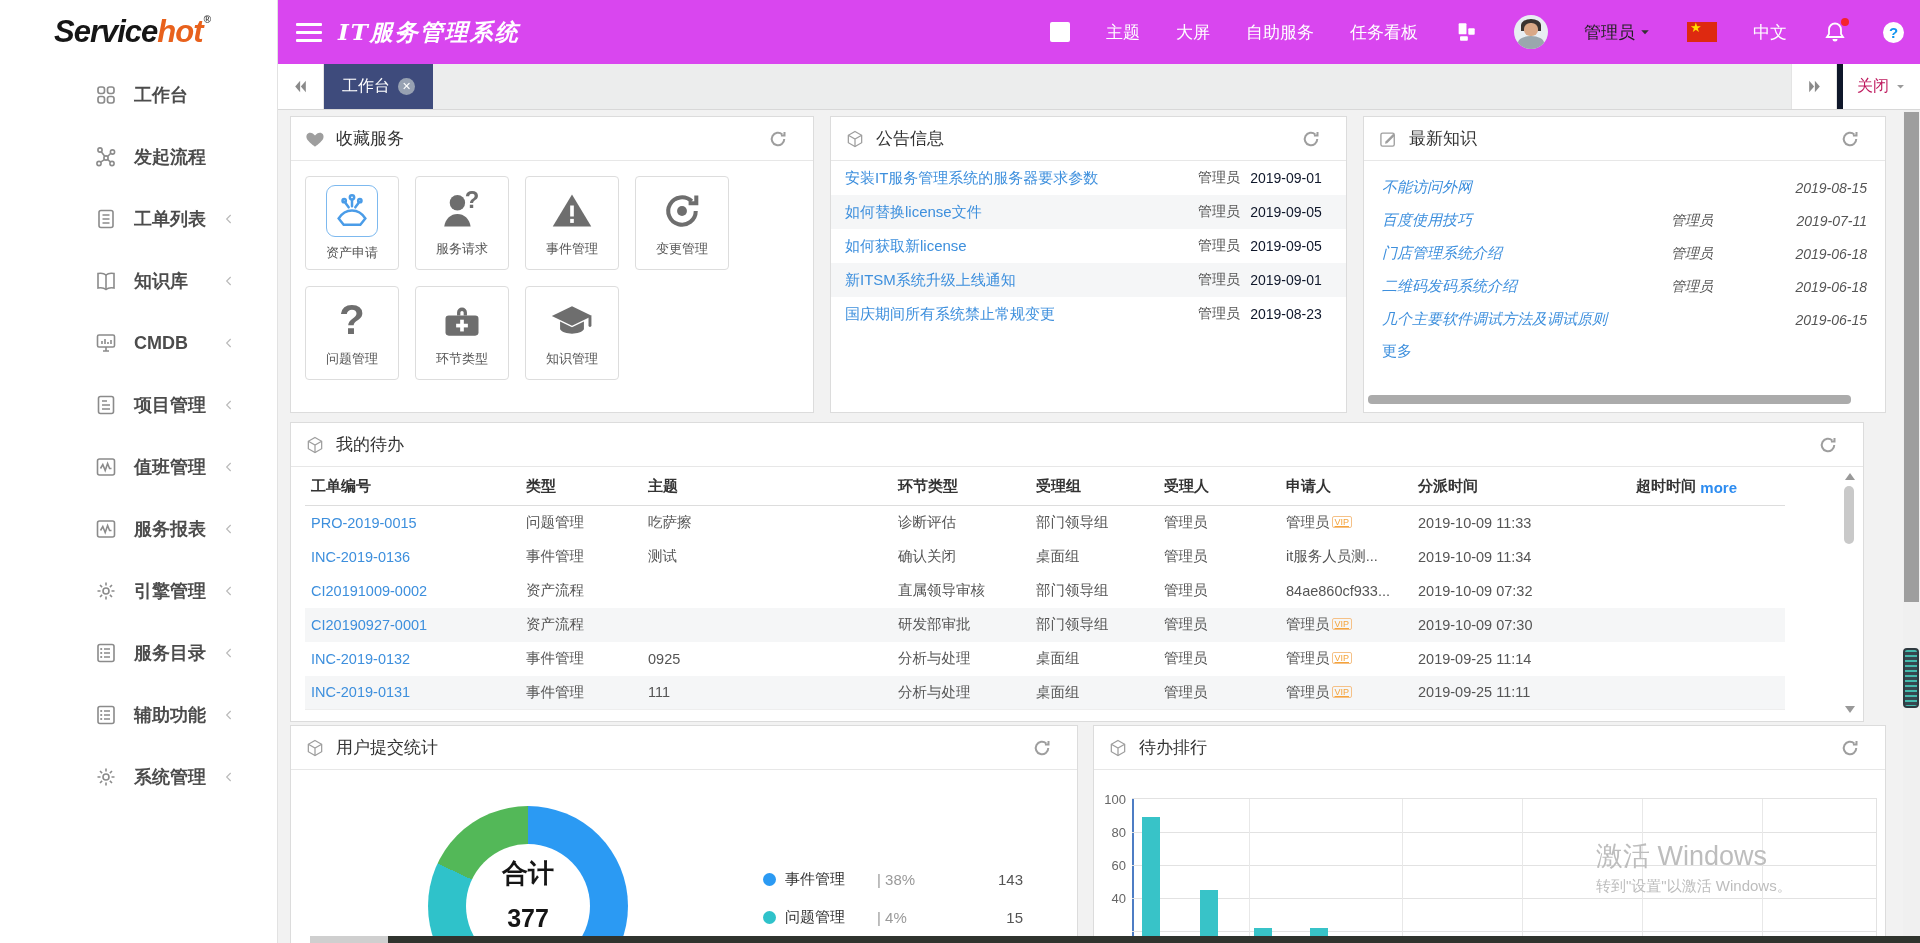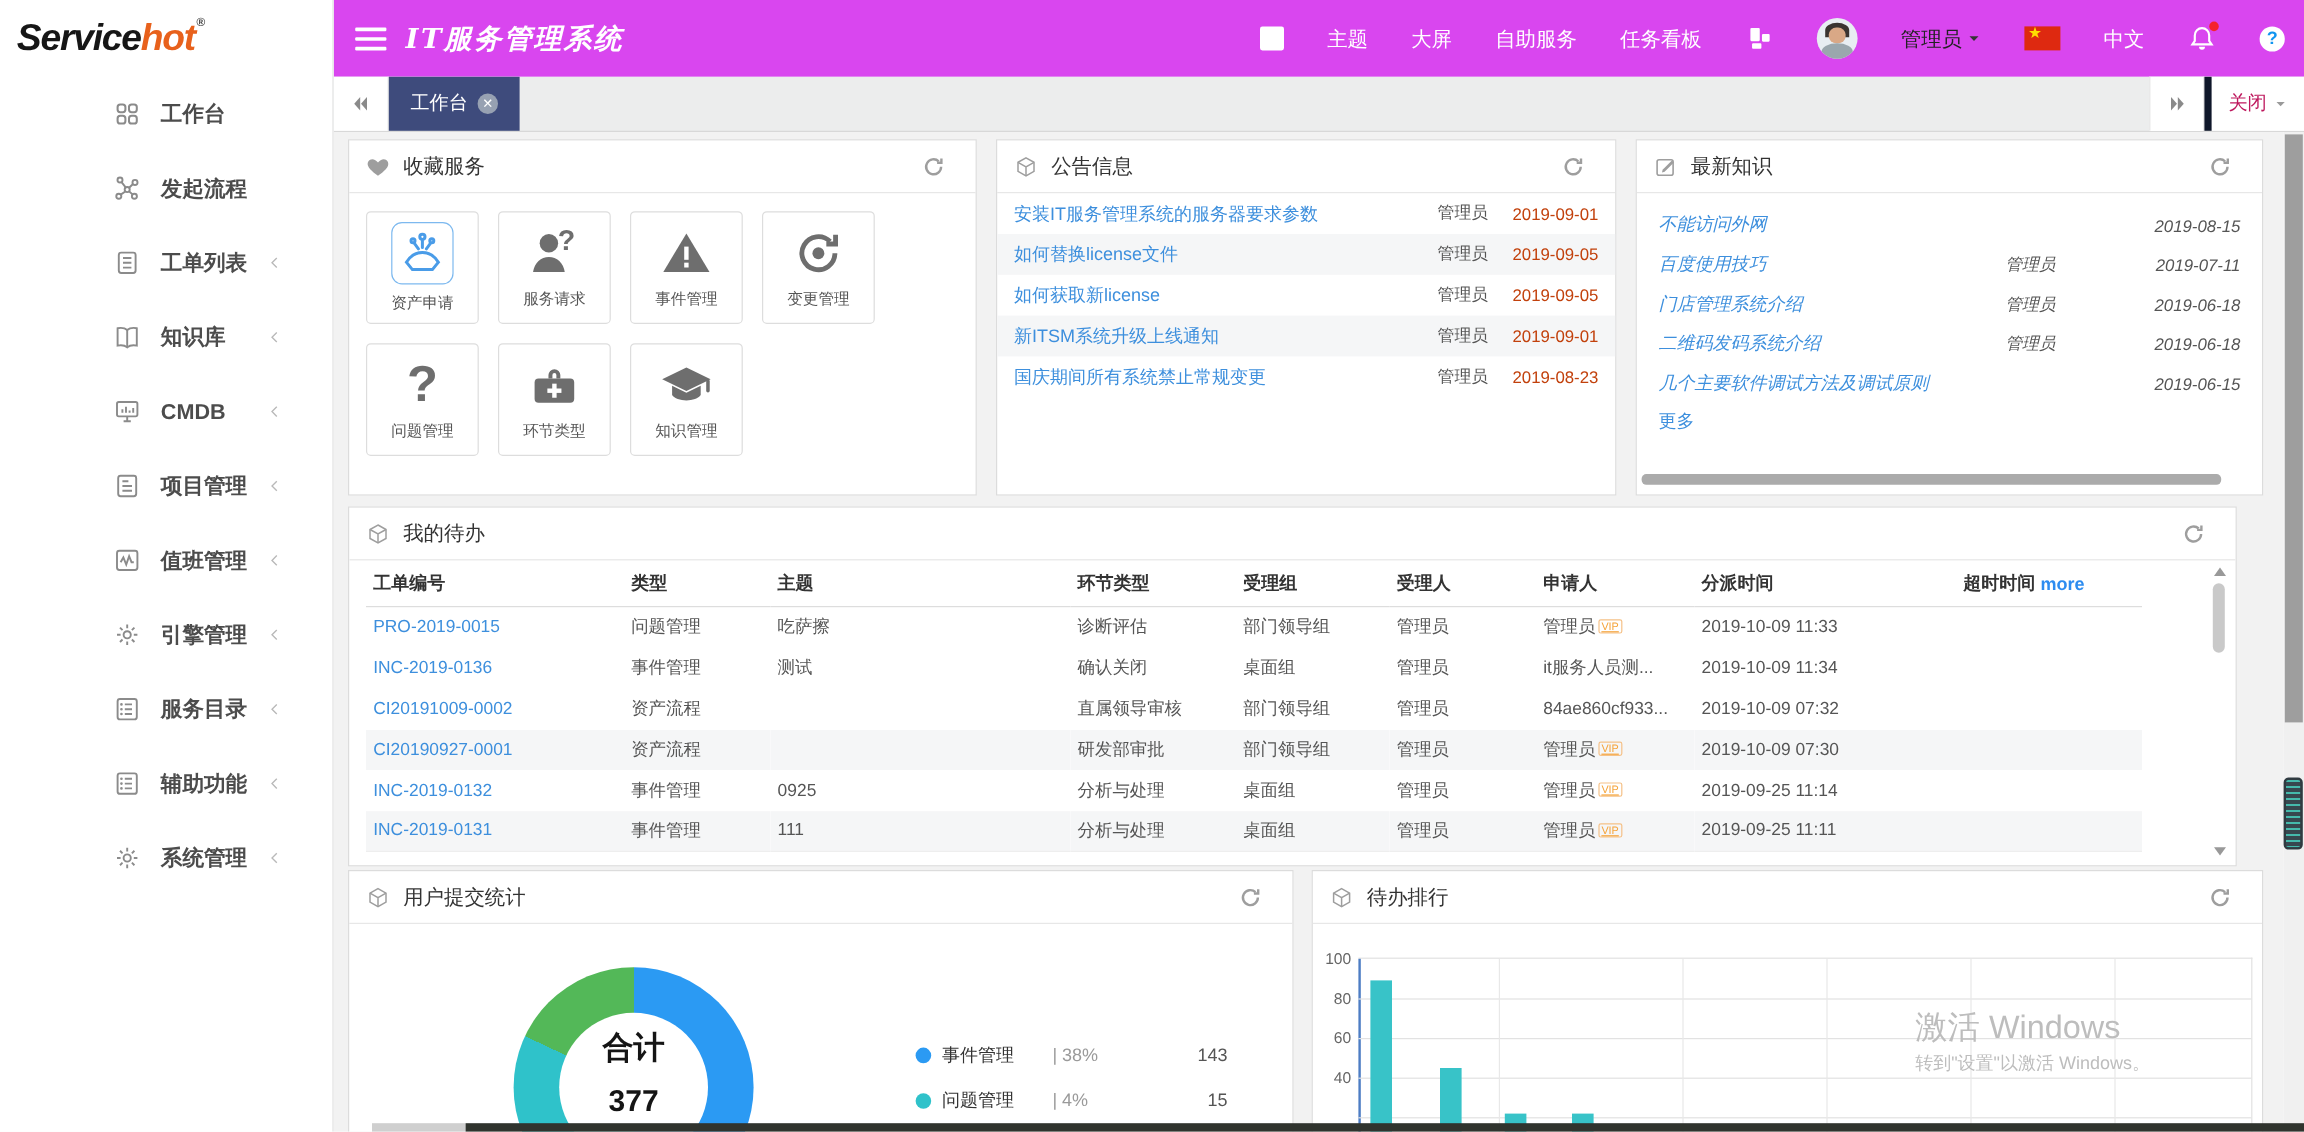--- a/index.html
+++ b/index.html
@@ -1,21 +1,21 @@
 <!DOCTYPE html>
 <html><head>
 <meta charset="utf-8">
 <style>
   * { margin:0; padding:0; box-sizing:border-box; }
   html,body { width:1920px; height:943px; overflow:hidden; background:#fff;
     font-family:"Liberation Sans", sans-serif; }
 
   
   #sidebar { position:absolute; left:0; top:0; width:278px; height:943px; background:#fff; border-right:1px solid #e2e2e2; z-index:5; }
-  #logo { height:64px; display:flex; align-items:center; padding-left:14px; }
+  #logo { height:64px; display:flex; align-items:center; padding-left:14px;margin-left:40px; }
   #logo .t { font-size:31px; font-weight:800; font-style:italic; letter-spacing:-1px; color:#161616; }
   #logo .hot { color:#e8611c; }
   #logo .reg { font-size:10px; color:#444; vertical-align:top; margin-left:1px; }
   .side-item { height:62px; display:flex; align-items:center; padding:0 24px 0 94px; cursor:pointer; color:#555; }
   .side-item .icn { width:24px; height:24px; color:#8b8b8b; margin-right:16px; flex:none; }
   .side-item .lbl { font-size:18px; font-weight:600; color:#4c4c4c; flex:1; }
   .side-item .chev { width:16px; height:16px; color:#b9b9b9; }
   .icn svg { width:100%; height:100%; display:block; }
 
   
@@ -66,21 +66,21 @@
   .tile .icn { width:44px; height:44px; color:#6e6e6e; }
   .tile.hl .icn { width:52px; height:52px; color:#4a9ce8; border:1px solid #7db9ef; border-radius:9px; padding:5px; }
   .tile .t-lbl { font-size:13px; color:#555; }
 
   
   #p-ann { left:552px; top:6px; width:517px; height:297px; }
   .ann-row { height:34px; display:flex; align-items:center; padding:0 14px; cursor:pointer; }
   .ann-row:nth-child(2), .ann-row:nth-child(4) { background:#f5f6f7; }
   .ann-title { flex:1; color:#3d8fdd; font-size:15px; white-space:nowrap; overflow:hidden; text-overflow:ellipsis; }
   .ann-author { width:62px; color:#555; font-size:14px; text-align:right; }
-  .ann-date { width:92px; color:#c2410c; font-size:14px; text-align:right; }
+  .ann-date { width:92px; color:#0f172a; font-size:14px; text-align:center; }
 
   
   #p-knw { left:1085px; top:6px; width:523px; height:297px; }
   .knw-row { height:33px; display:flex; align-items:center; padding:0 18px; cursor:pointer;font-style:italic; }
   .knw-title { flex:1; color:#3d8fdd; font-size:15px; white-space:nowrap; overflow:hidden; text-overflow:ellipsis; }
   .knw-author { width:110px; color:#555; font-size:14px; }
   .knw-date { width:86px; color:#555; font-size:14px; text-align:right; }
   #knw-more { padding:6px 18px; color:#3d8fdd; font-size:15px; cursor:pointer; display:inline-block; }
   #knw-hscroll { position:absolute; left:4px; right:34px; bottom:8px; height:9px; background:#ababab; border-radius:4px; cursor:pointer; }
 
@@ -257,20 +257,36 @@
           </svg>
         </span>
         <span class="lbl">值班管理</span>
         <span class="icn chev">
           <svg viewBox="0 0 24 24" xmlns="http://www.w3.org/2000/svg">
             <path stroke="currentColor" stroke-width="1.7" fill="none" d="M14.5 6l-6 6 6 6"></path>
           </svg>
         </span>
       </div>
 
+      <div class="side-item">
+        <span class="icn">
+          <svg viewBox="0 0 24 24" xmlns="http://www.w3.org/2000/svg">
+            <g stroke="currentColor" stroke-width="1.6" fill="none">
+              <rect x="3.5" y="4" width="17" height="16" rx="2"></rect>
+              <path d="M6.5 13.5l2.3-4 2.4 6 2.4-7 2 5h1.9"></path>
+            </g>
+          </svg>
+        </span>
+        <span class="lbl">服务报表</span>
+        <span class="icn chev">
+          <svg viewBox="0 0 24 24" xmlns="http://www.w3.org/2000/svg">
+            <path stroke="currentColor" stroke-width="1.7" fill="none" d="M14.5 6l-6 6 6 6"></path>
+          </svg>
+        </span>
+      </div>
 
       <div class="side-item">
         <span class="icn">
           <svg viewBox="0 0 24 24" xmlns="http://www.w3.org/2000/svg">
             <g stroke="currentColor" stroke-width="1.6" fill="none">
               <circle cx="12" cy="12" r="3"></circle>
               <path d="M12 3.5v3M12 17.5v3M3.5 12h3M17.5 12h3M6 6l2.1 2.1M15.9 15.9L18 18M18 6l-2.1 2.1M8.1 15.9L6 18"></path>
             </g>
           </svg>
         </span>

